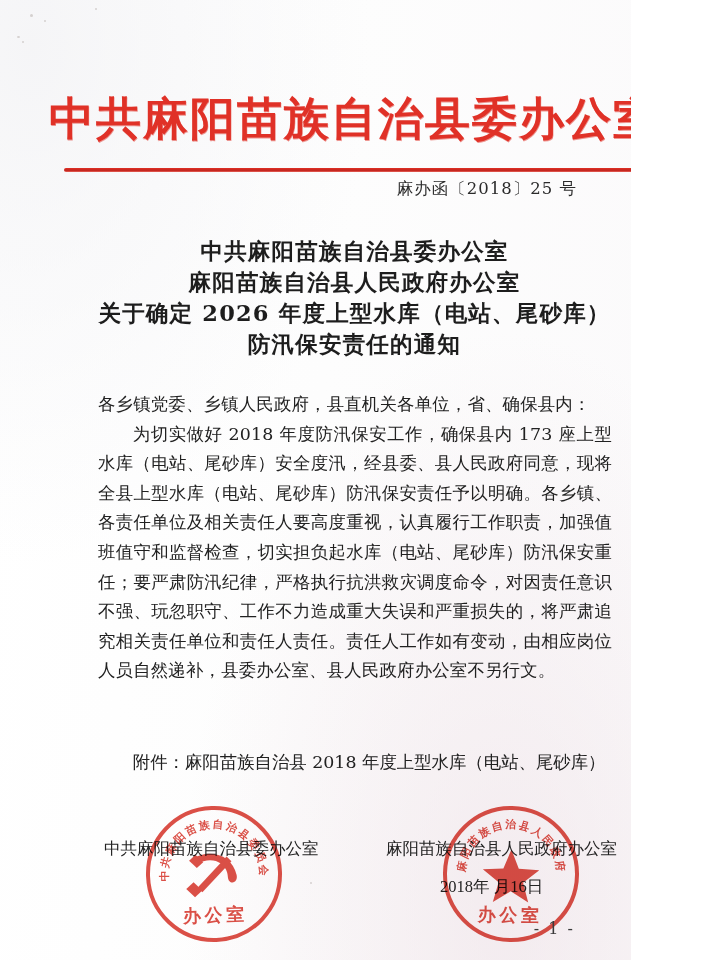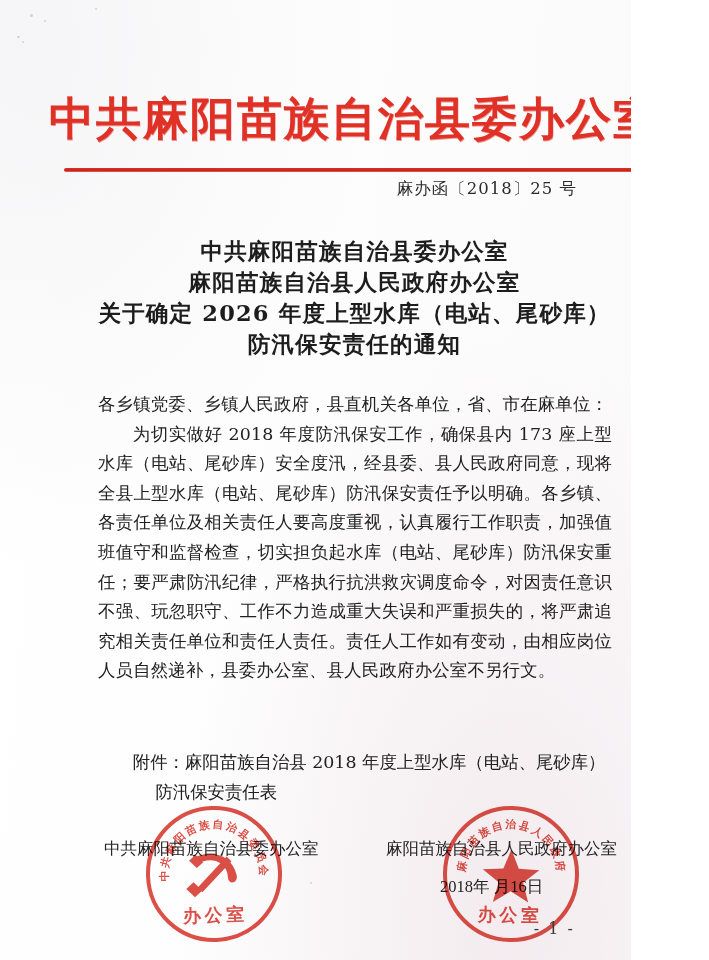--- a/index.html
+++ b/index.html
@@ -208,27 +208,26 @@
   <div id="doc-number">麻办函〔2018〕25 号</div>
 
   <div id="title-block">
     <div class="title-line">中共麻阳苗族自治县委办公室</div>
     <div class="title-line">麻阳苗族自治县人民政府办公室</div>
     <div class="title-line">关于确定 2026 年度上型水库（电站、尾砂库）</div>
     <div class="title-line">防汛保安责任的通知</div>
   </div>
 
   <div id="body-block">
-    <p>各乡镇党委、乡镇人民政府，县直机关各单位，省、市在麻单位：</p>
+    <p>各乡镇党委、乡镇人民政府，县直机关各单位，省、确保县内：</p>
     <p class="indent2">为切实做好 2018 年度防汛保安工作，确保县内 173 座上型水库（电站、尾砂库）安全度汛，经县委、县人民政府同意，现将全县上型水库（电站、尾砂库）防汛保安责任予以明确。各乡镇、各责任单位及相关责任人要高度重视，认真履行工作职责，加强值班值守和监督检查，切实担负起水库（电站、尾砂库）防汛保安重任；要严肃防汛纪律，严格执行抗洪救灾调度命令，对因责任意识不强、玩忽职守、工作不力造成重大失误和严重损失的，将严肃追究相关责任单位和责任人责任。责任人工作如有变动，由相应岗位人员自然递补，县委办公室、县人民政府办公室不另行文。</p>
   </div>
 
   <div id="attachment-block">
     <div id="attachment-line1">附件：麻阳苗族自治县 2018 年度上型水库（电站、尾砂库）</div>
-    <div id="attachment-line2">防汛保安责任表</div>
   </div>
 
   <div class="signer" id="signer-left">中共麻阳苗族自治县委办公室</div>
   <div class="signer" id="signer-right">麻阳苗族自治县人民政府办公室</div>
   <div id="sign-date">2018年 月16日</div>
 
   <div class="seal" id="seal-left">
     <svg viewBox="0 0 136 136" xmlns="http://www.w3.org/2000/svg">
       <defs>
         <path id="arcL" d="M 19,68 A 49,49 0 0 1 117,68" fill="none"></path>

